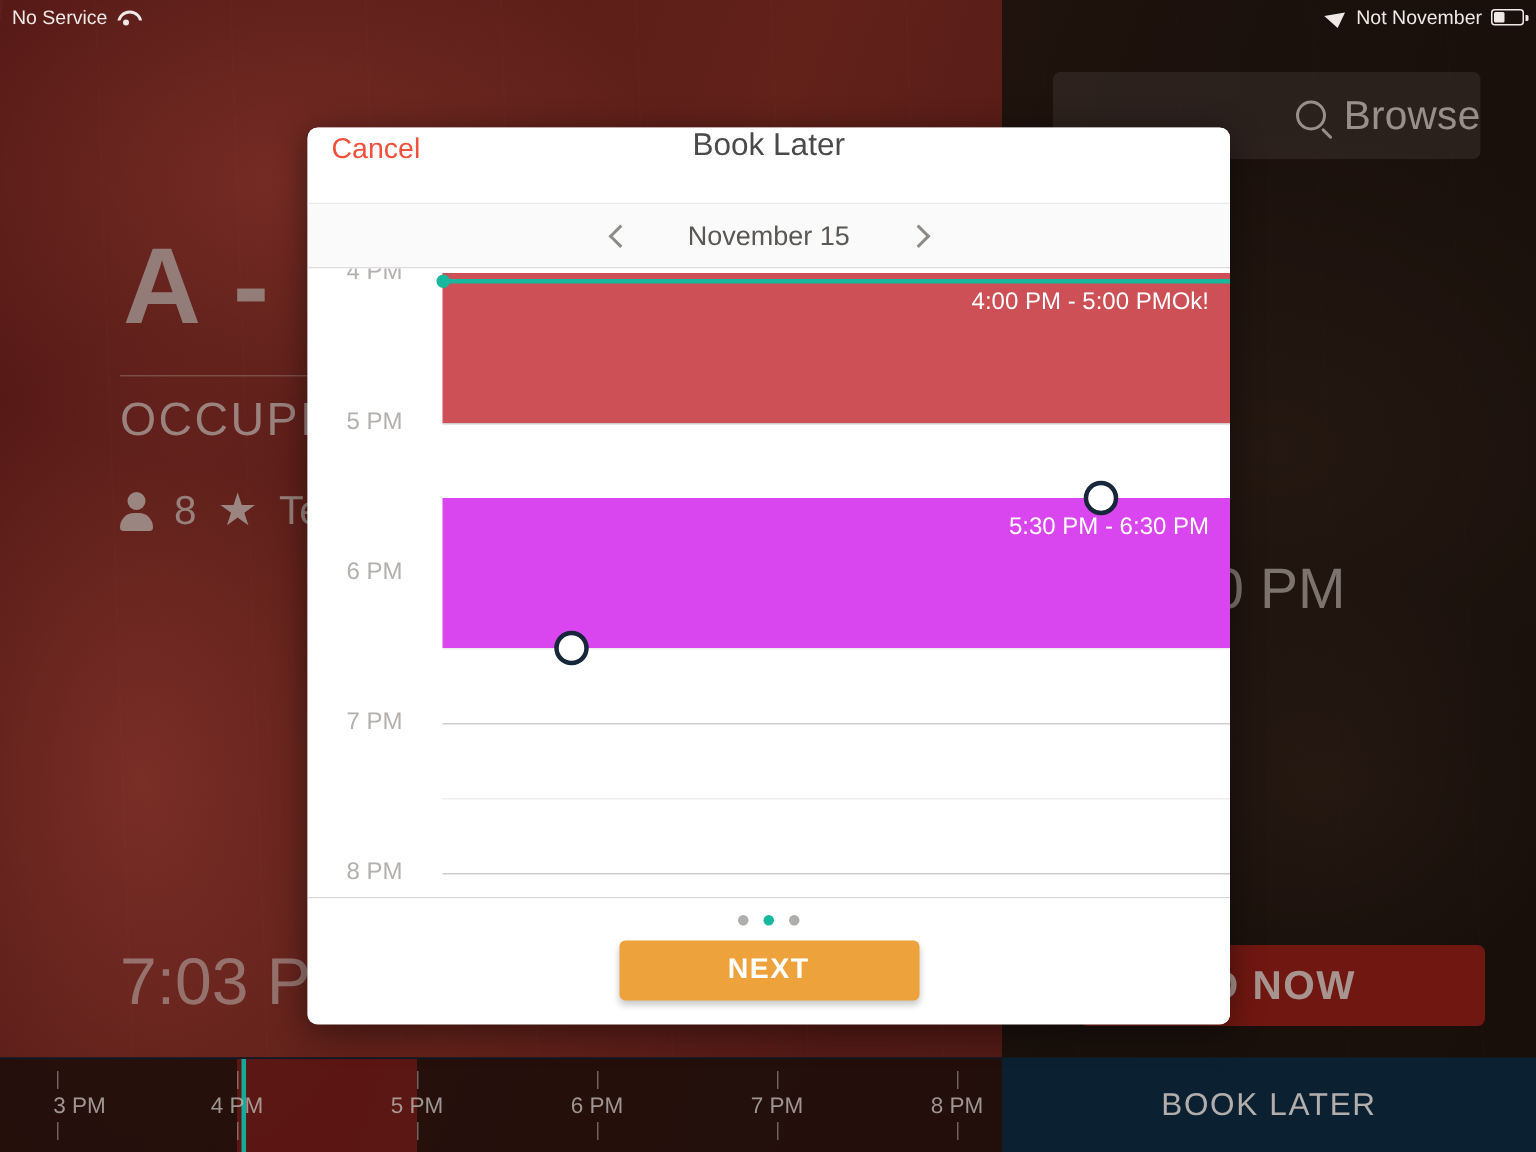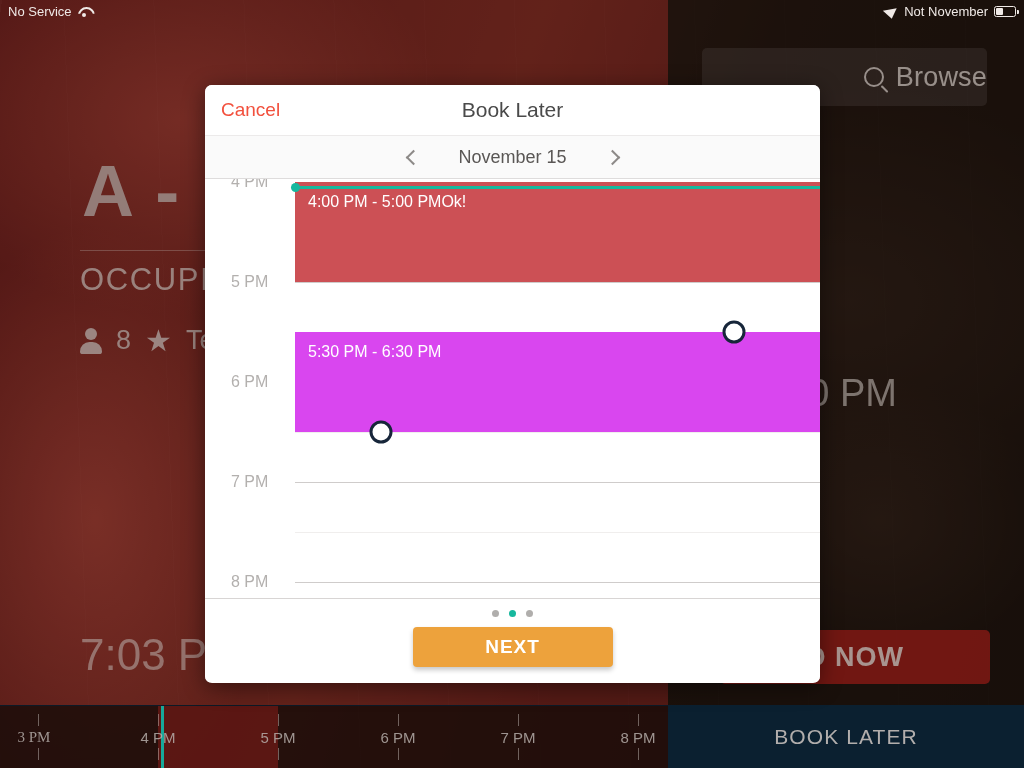--- a/index.html
+++ b/index.html
@@ -182,21 +182,21 @@
 
   
   .modal {
     position: absolute; left: 205px; top: 85px; width: 615px; height: 598px;
     background: #ffffff; border-radius: 7px; overflow: hidden;
     box-shadow: 0 4px 22px rgba(0,0,0,0.45);
     z-index: 20;
   }
   .modal-header {
     position: relative; height: 50px; background: #fff;
-    display: flex; align-items: center;
+    display: flex; 
   }
   .cancel-btn {
     position: absolute; left: 10px; font-size: 19px; color: #F2503D;
     padding: 4px 6px; cursor: pointer;
   }
   .modal-title {
     width: 100%; text-align: center; font-size: 21px; color: #4a4a4a;
   }
   .date-nav {
     height: 44px; background: #fafafa;
@@ -222,21 +222,21 @@
     position: absolute; left: 90px; right: 0; height: 1px; background: #f0eeed;
   }
   .hour-label {
     position: absolute; left: 26px; font-size: 16px; color: #b3b0ae;
     transform: translateY(-50%); white-space: nowrap;
   }
   .event {
     position: absolute; left: 90px; right: 0;
     color: #ffffff; font-size: 16px;
     padding: 11px 14px 0 13px;
-    display: flex; justify-content: flex-start; align-items: flex-start;
+    display: flex; justify-content: flex-end; align-items: flex-start;
   }
   .event-ok { font-size: 16px; }
   .now-line {
     position: absolute; left: 90px; right: 0; height: 2.5px; background: #17B89E;
   }
   .now-dot {
     position: absolute; left: 86px; width: 9px; height: 9px;
     border-radius: 50%; background: #17B89E;
   }
   .handle {
@@ -292,21 +292,21 @@
   <div class="bg-slot">M - 5:00 PM</div>
   <div class="bg-clock">7:03 P</div>
   <div class="bg-endnow">D NOW</div>
 
   <div class="timeline">
     <div class="tl-busy" id="tl-busy" style="left: 158px; width: 120px; background: rgba(150, 32, 28, 0.48);"></div>
     <div class="tl-now" id="tl-now" style="left: 161px; background: rgb(23, 169, 154);"></div>
     <div id="tl-ticks">
         <div class="tl-tick top" style="left: 38px;"></div>
         <div class="tl-tick bottom" style="left: 38px;"></div>
-        <div class="tl-label" style="left: 34px; font-family: Liberation Serif, serif;">3 PM</div>
+        <div class="tl-label" style="left: 53px;">3 PM</div>
         <div class="tl-tick top" style="left: 158px;"></div>
         <div class="tl-tick bottom" style="left: 158px;"></div>
         <div class="tl-label" style="left: 158px;">4 PM</div>
         <div class="tl-tick top" style="left: 278px;"></div>
         <div class="tl-tick bottom" style="left: 278px;"></div>
         <div class="tl-label" style="left: 278px;">5 PM</div>
         <div class="tl-tick top" style="left: 398px;"></div>
         <div class="tl-tick bottom" style="left: 398px;"></div>
         <div class="tl-label" style="left: 398px;">6 PM</div>
         <div class="tl-tick top" style="left: 518px;"></div>

